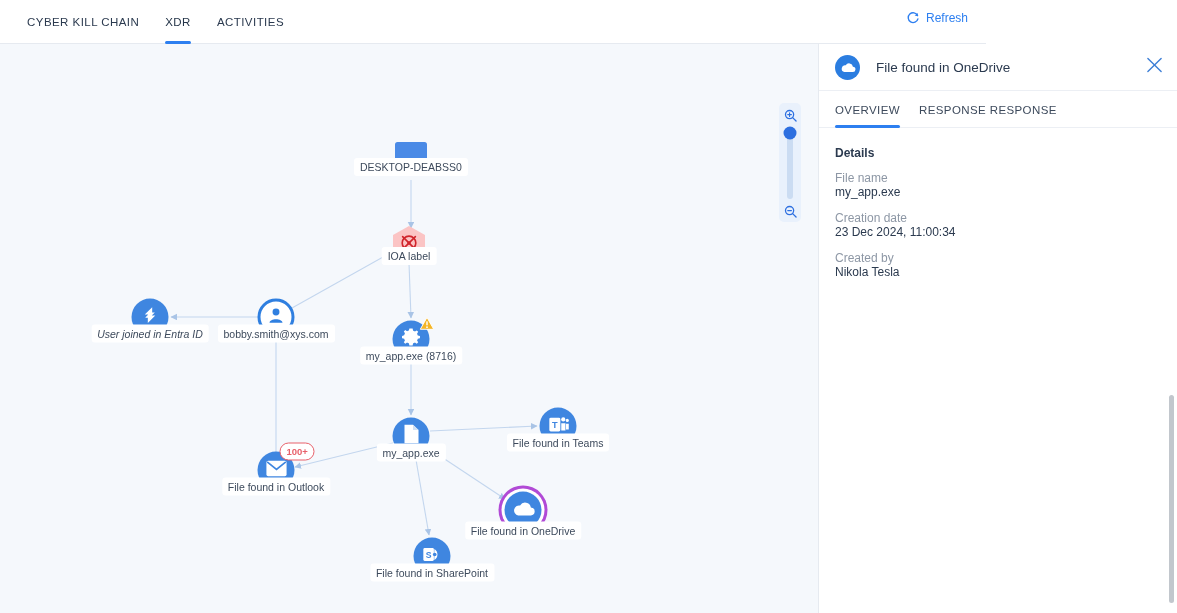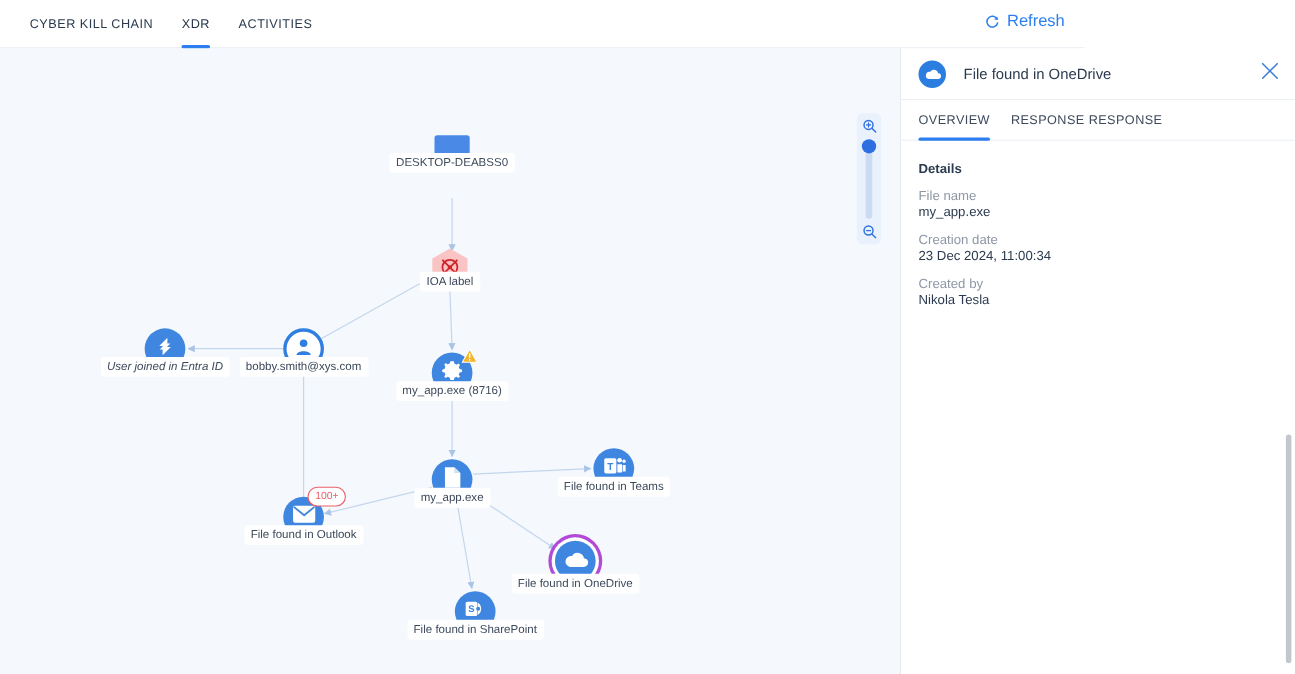--- a/index.html
+++ b/index.html
@@ -22,21 +22,21 @@
     padding: 0 13px; font-size: 11.5px; letter-spacing: 0.45px;
     color: #2b3a4f; cursor: pointer; font-weight: 400;
   }
   .tab.active { color: #253549; }
   .tab.active::after {
     content: ""; position: absolute; left: 13px; right: 13px; bottom: 0;
     height: 3px; background: #2d7ff0; border-radius: 2px;
   }
   .refresh-btn {
     position: absolute; right: 18px; top: 11px; display: flex; align-items: center;
-    gap: 6px; color: #2d7ff0; font-size: 15px; cursor: pointer; user-select: none;
+    gap: 6px; color: #2d7ff0; font-size: 12px; cursor: pointer; user-select: none;
   }
   .refresh-btn svg { display: block; }
 
   
   .canvas {
     position: absolute; left: 0; top: 44px; width: 818px; height: 569px;
     background: #f5f8fc; overflow: hidden;
   }
   .canvas-svg { position: absolute; left: 0; top: 0; width: 818px; height: 569px; }
 
@@ -58,21 +58,21 @@
   .node-label {
     position: absolute; left: 50%; transform: translateX(-50%);
     white-space: nowrap; background: #ffffff; color: #3d4a5c;
     font-size: 10.5px; padding: 3px 6px; border-radius: 3px;
     top: 26px; cursor: pointer;
   }
 
   .badge-count {
     position: absolute; left: 22px; top: -9px;
     background: #ffffff; border: 1px solid #e8606a; color: #e8606a;
-    font-size: 9.5px; font-weight: normal; line-height: 1;
+    font-size: 9.5px; font-weight: bold; line-height: 1;
     padding: 3px 6px 3px 6px; border-radius: 9px; white-space: nowrap;
   }
   .warn-badge { position: absolute; right: -5px; top: -4px; }
 
   
   .zoom-ctrl {
     position: absolute; left: 779px; top: 59px; width: 22px; height: 119px;
     background: #e9f1fc; border-radius: 5px;
     display: flex; flex-direction: column; align-items: center; padding-top: 5px;
   }
@@ -171,21 +171,21 @@
         <line x1="259" y1="273" x2="171" y2="273"></line>
         <line x1="276" y1="408" x2="276" y2="292"></line>
         <line x1="411" y1="316" x2="411" y2="371"></line>
         <line x1="393" y1="399" x2="295" y2="423"></line>
         <line x1="430" y1="387" x2="537" y2="382"></line>
         <line x1="428" y1="404" x2="505" y2="455"></line>
         <line x1="415" y1="410" x2="429" y2="491"></line>
       </g>
     </svg>
 
-    <div class="node" style="left:411px; top:97px;">
+    <div class="node" style="left:411px; top:116px;">
       <div class="node-circle desktop">
         <span>
           <svg width="40" height="34" viewBox="0 0 40 34">
             <rect x="4" y="1" width="32" height="21" rx="2.5" fill="#4a8ae6"></rect>
             <rect x="4" y="22.5" width="32" height="3.6" rx="1.4" fill="#4a8ae6"></rect>
             <rect x="17.6" y="26" width="4.8" height="4" fill="#4a8ae6"></rect>
             <rect x="12" y="29.5" width="16" height="3" rx="1.4" fill="#4a8ae6"></rect>
           </svg>
         </span>
       </div>

